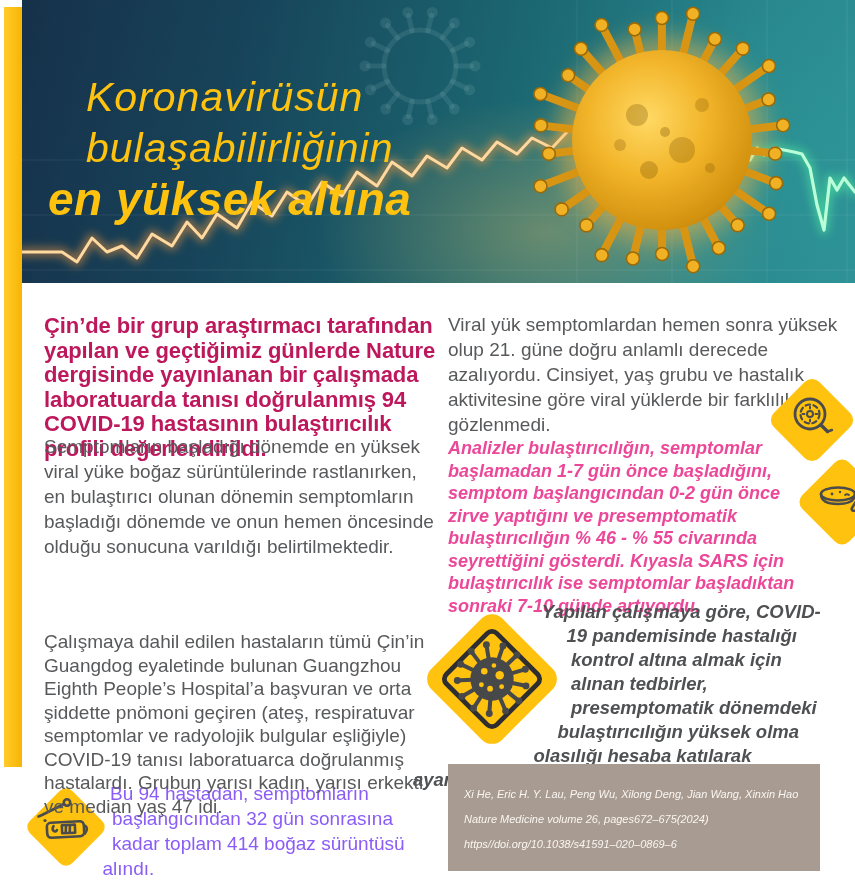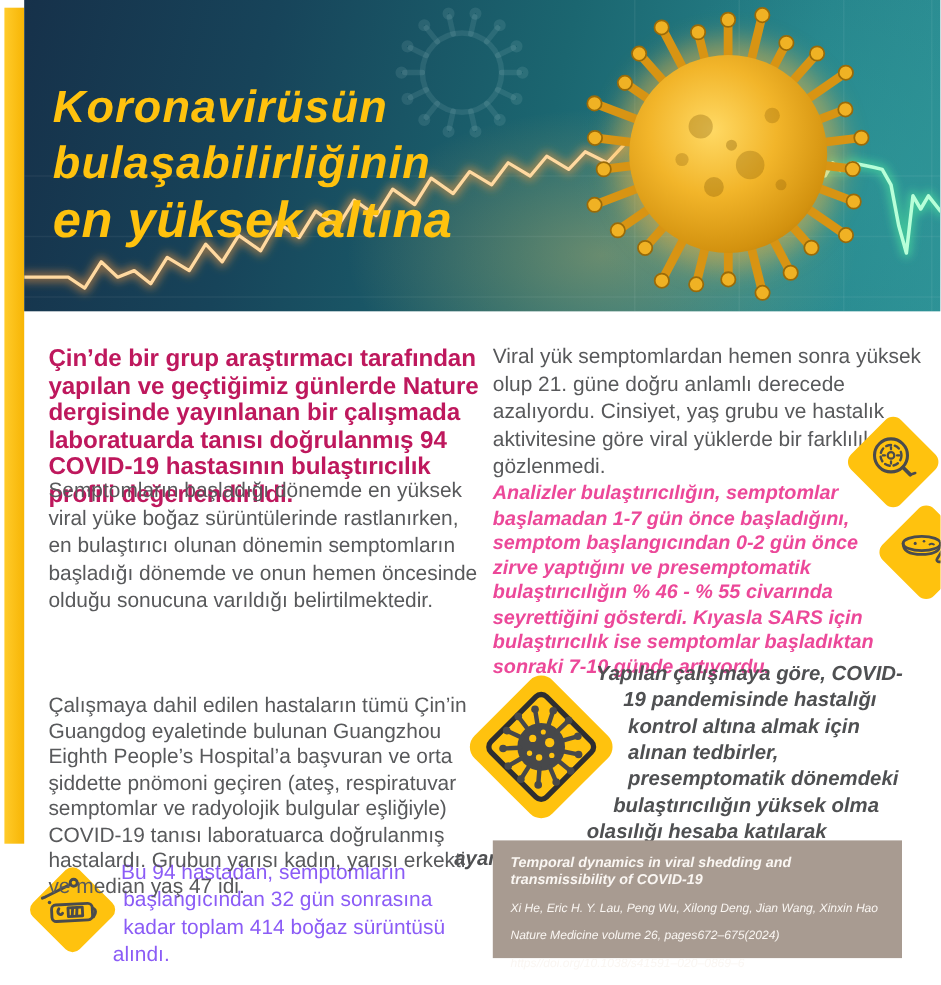--- a/index.html
+++ b/index.html
@@ -18,21 +18,21 @@
   
   .hero{
     position:absolute;left:22px;top:0;width:833px;height:283px;overflow:hidden;
     background:
       radial-gradient(ellipse 330px 190px at 63% 82%, rgba(225,185,95,0.38), transparent 70%),
       radial-gradient(ellipse 420px 260px at 96% 55%, rgba(46,152,152,0.55), transparent 72%),
       linear-gradient(103deg,#16314a 0%,#17445a 26%,#1b6670 56%,#27858c 82%,#2e9196 100%);
   }
   .hero-art{position:absolute;left:0;top:0;}
   .hero-title{position:absolute;left:26px;top:72px;font-style:italic;color:#FFC20E;}
-  .hero-title .t-light{font-size:41px;line-height:51px;font-weight:700;letter-spacing:1px;}
+  .hero-title .t-light{font-size:41px;line-height:51px;font-weight:400;letter-spacing:1px;margin-left:38px;}
   .hero-title .t-bold{font-size:46px;line-height:50px;font-weight:800;letter-spacing:0.5px;}
 
   
   .para{position:absolute;color:#58595B;font-size:19px;line-height:25px;}
   .para.lead{color:#be185d;font-weight:700;font-size:22px;line-height:24.5px;letter-spacing:-0.1px;}
   .para.emph{color:#ec4899;font-weight:700;font-style:italic;}
 
   .p-left-1{left:44px;top:292px;width:396px;}
   .p-left-2{left:44px;top:415px;width:396px;}
   .p-left-3{left:44px;top:538px;width:396px;}
@@ -303,19 +303,18 @@
       <circle cx="44" cy="46" r="1.4" fill="#4A4B4D" stroke="none"></circle>
       <circle cx="52" cy="44" r="1.2" fill="#4A4B4D" stroke="none"></circle>
       <path d="M57 47 q2 -1.5 4 0" stroke-width="1.8"></path>
       <path d="M64 60 l8.5 -14 a1.8 1.8 0 0 1 3 0 l8.5 14 a1.8 1.8 0 0 1 -1.6 2.8 l-16.8 0 a1.8 1.8 0 0 1 -1.6 -2.8 Z" fill="#FFC20E"></path>
       <line x1="74" y1="51.5" x2="74" y2="57" stroke-width="2.8"></line>
       <circle cx="74" cy="60" r="0.9" fill="#4A4B4D" stroke="none"></circle>
     </g>
   </svg>
 
   <div class="citation">
-    <div class="cite-title">Temporal dynamics in viral shedding and transmissibility of COVID-19</div>
     <div class="cite-line">Xi He, Eric H. Y. Lau, Peng Wu, Xilong Deng, Jian Wang, Xinxin Hao</div>
     <div class="cite-line">Nature Medicine volume 26, pages672–675(2024)</div>
     <div class="cite-line">https//doi.org/10.1038/s41591–020–0869–6</div>
   </div>
 
 </div>
 
 </body></html>

